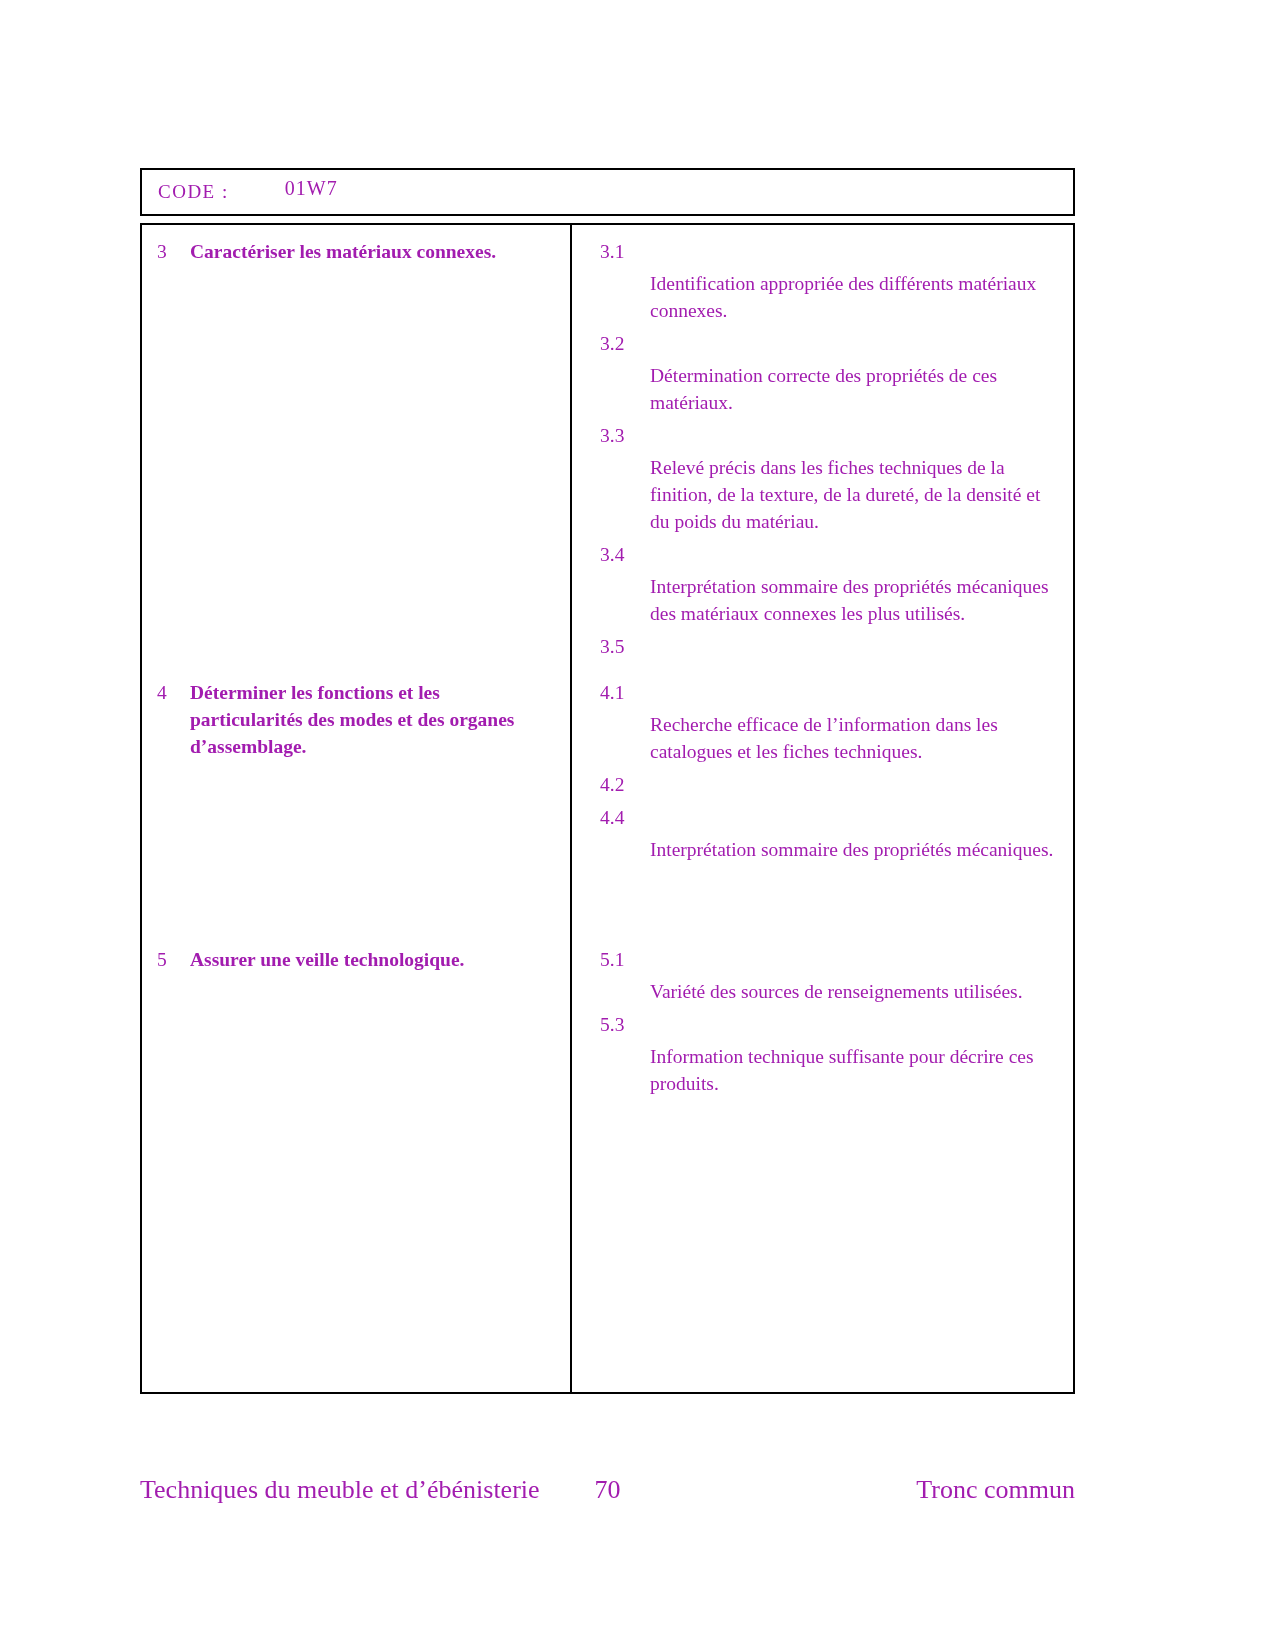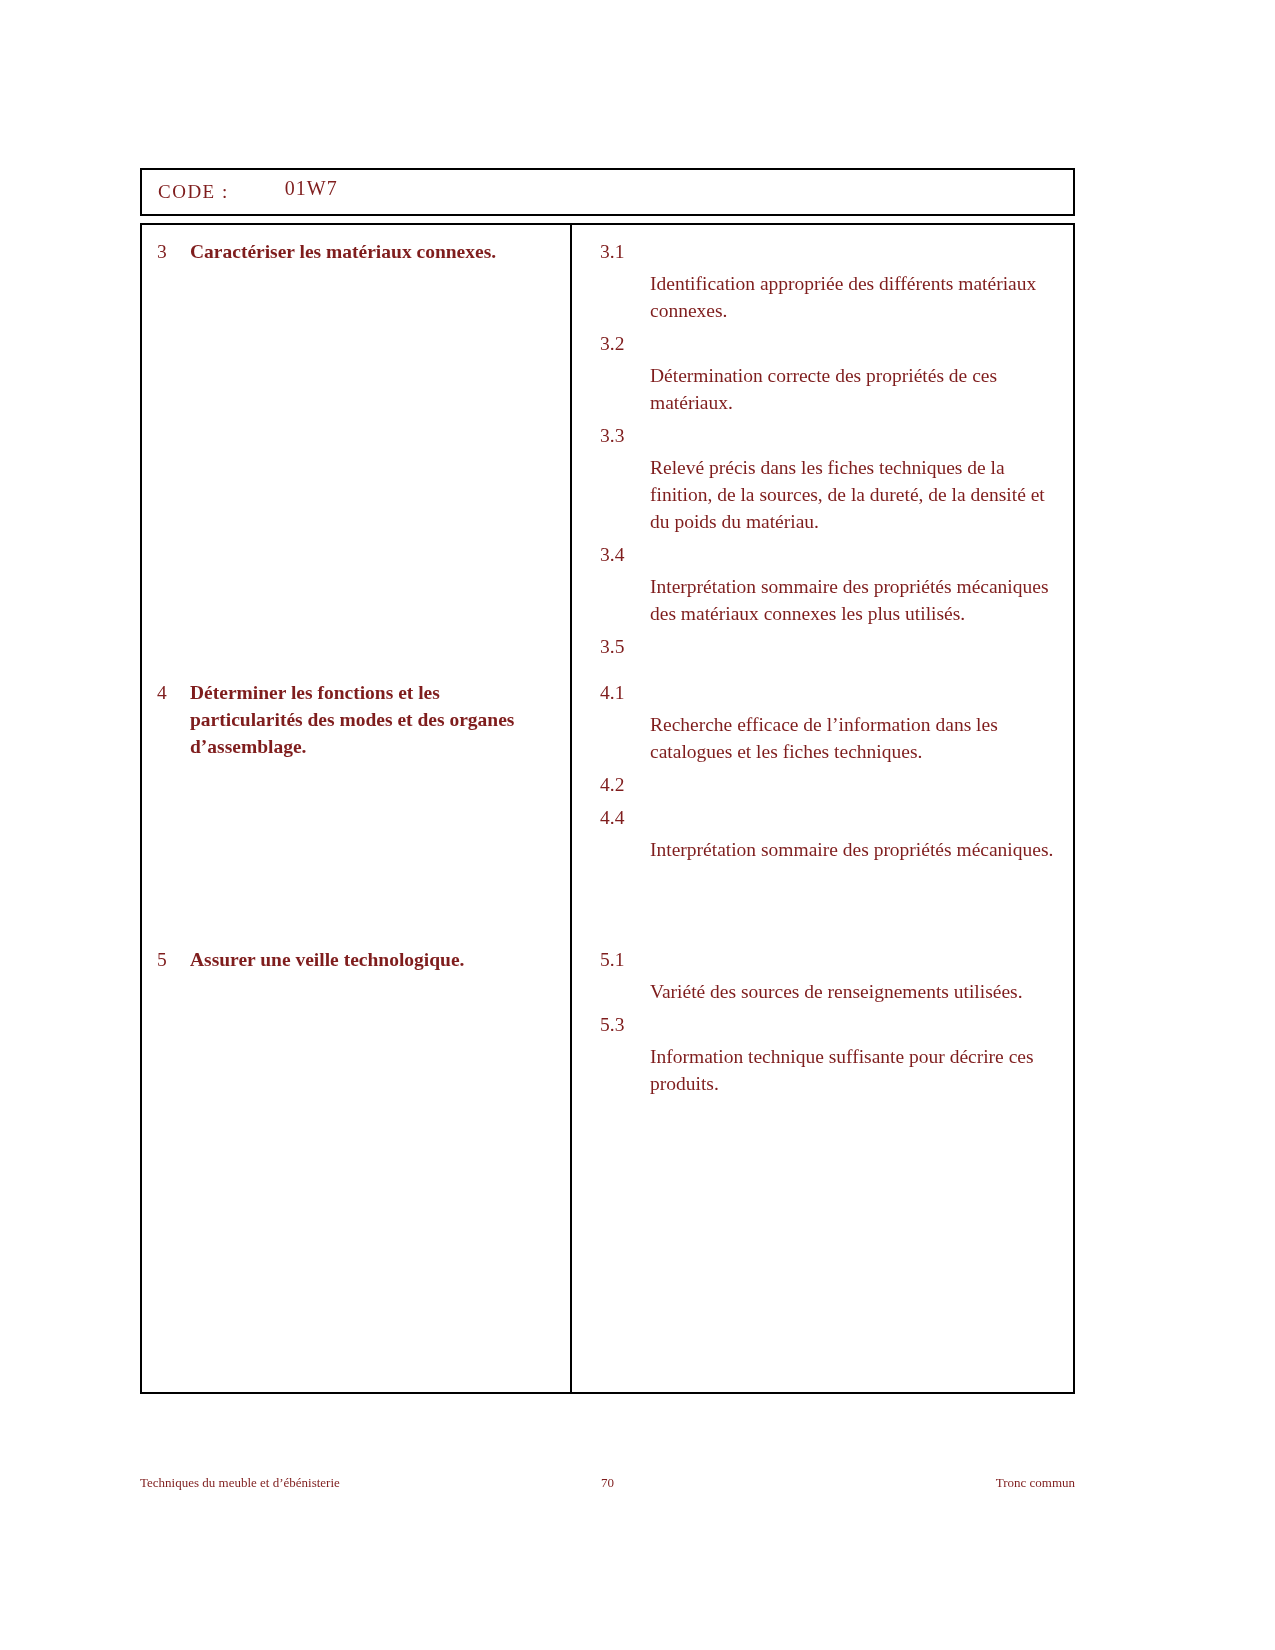--- a/index.html
+++ b/index.html
@@ -4,21 +4,21 @@
 <style>
   * { box-sizing: border-box; }
   html, body { margin: 0; padding: 0; background: #e8e8e8; }
   .page {
     position: relative;
     width: 1275px;
     height: 1650px;
     margin: 0 auto;
     background: #ffffff;
     font-family: "Liberation Serif", serif;
-    color: #7f1d1d;
+    color: #a21caf;
     overflow: hidden;
   }
   .content {
     position: absolute;
     left: 140px;
     top: 168px;
     width: 935px;
   }
   .code-box {
     border: 2px solid #000;
@@ -65,21 +65,21 @@
   .stmt .num { width: 33px; flex-shrink: 0; }
   .stmt .txt { flex: 1; font-weight: bold; }
   .crit { display: flex; margin-bottom: 6px; }
   .crit .num { width: 50px; flex-shrink: 0; }
   .crit .txt { flex: 1; margin-top: 32px; }
   .footer {
     position: absolute;
     left: 140px;
     top: 1475px;
     width: 935px;
-    font-size: 13px;
+    font-size: 26px;
   }
   .footer-inner {
     position: relative;
     display: flex;
     justify-content: space-between;
   }
   .footer-center {
     position: absolute;
     left: 50%;
     transform: translateX(-50%);
@@ -109,21 +109,21 @@
           <div class="crit">
             <span class="num">3.1</span>
             <span class="txt">Identification appropriée des différents matériaux connexes.</span>
           </div>
           <div class="crit">
             <span class="num">3.2</span>
             <span class="txt">Détermination correcte des propriétés de ces matériaux.</span>
           </div>
           <div class="crit">
             <span class="num">3.3</span>
-            <span class="txt">Relevé précis dans les fiches techniques de la finition, de la sources, de la dureté, de la densité et du poids du matériau.</span>
+            <span class="txt">Relevé précis dans les fiches techniques de la finition, de la texture, de la dureté, de la densité et du poids du matériau.</span>
           </div>
           <div class="crit">
             <span class="num">3.4</span>
             <span class="txt">Interprétation sommaire des propriétés mécaniques des matériaux connexes les plus utilisés.</span>
           </div>
           <div class="crit">
             <span class="num">3.5</span>
           </div>
         </div>
       </div>

